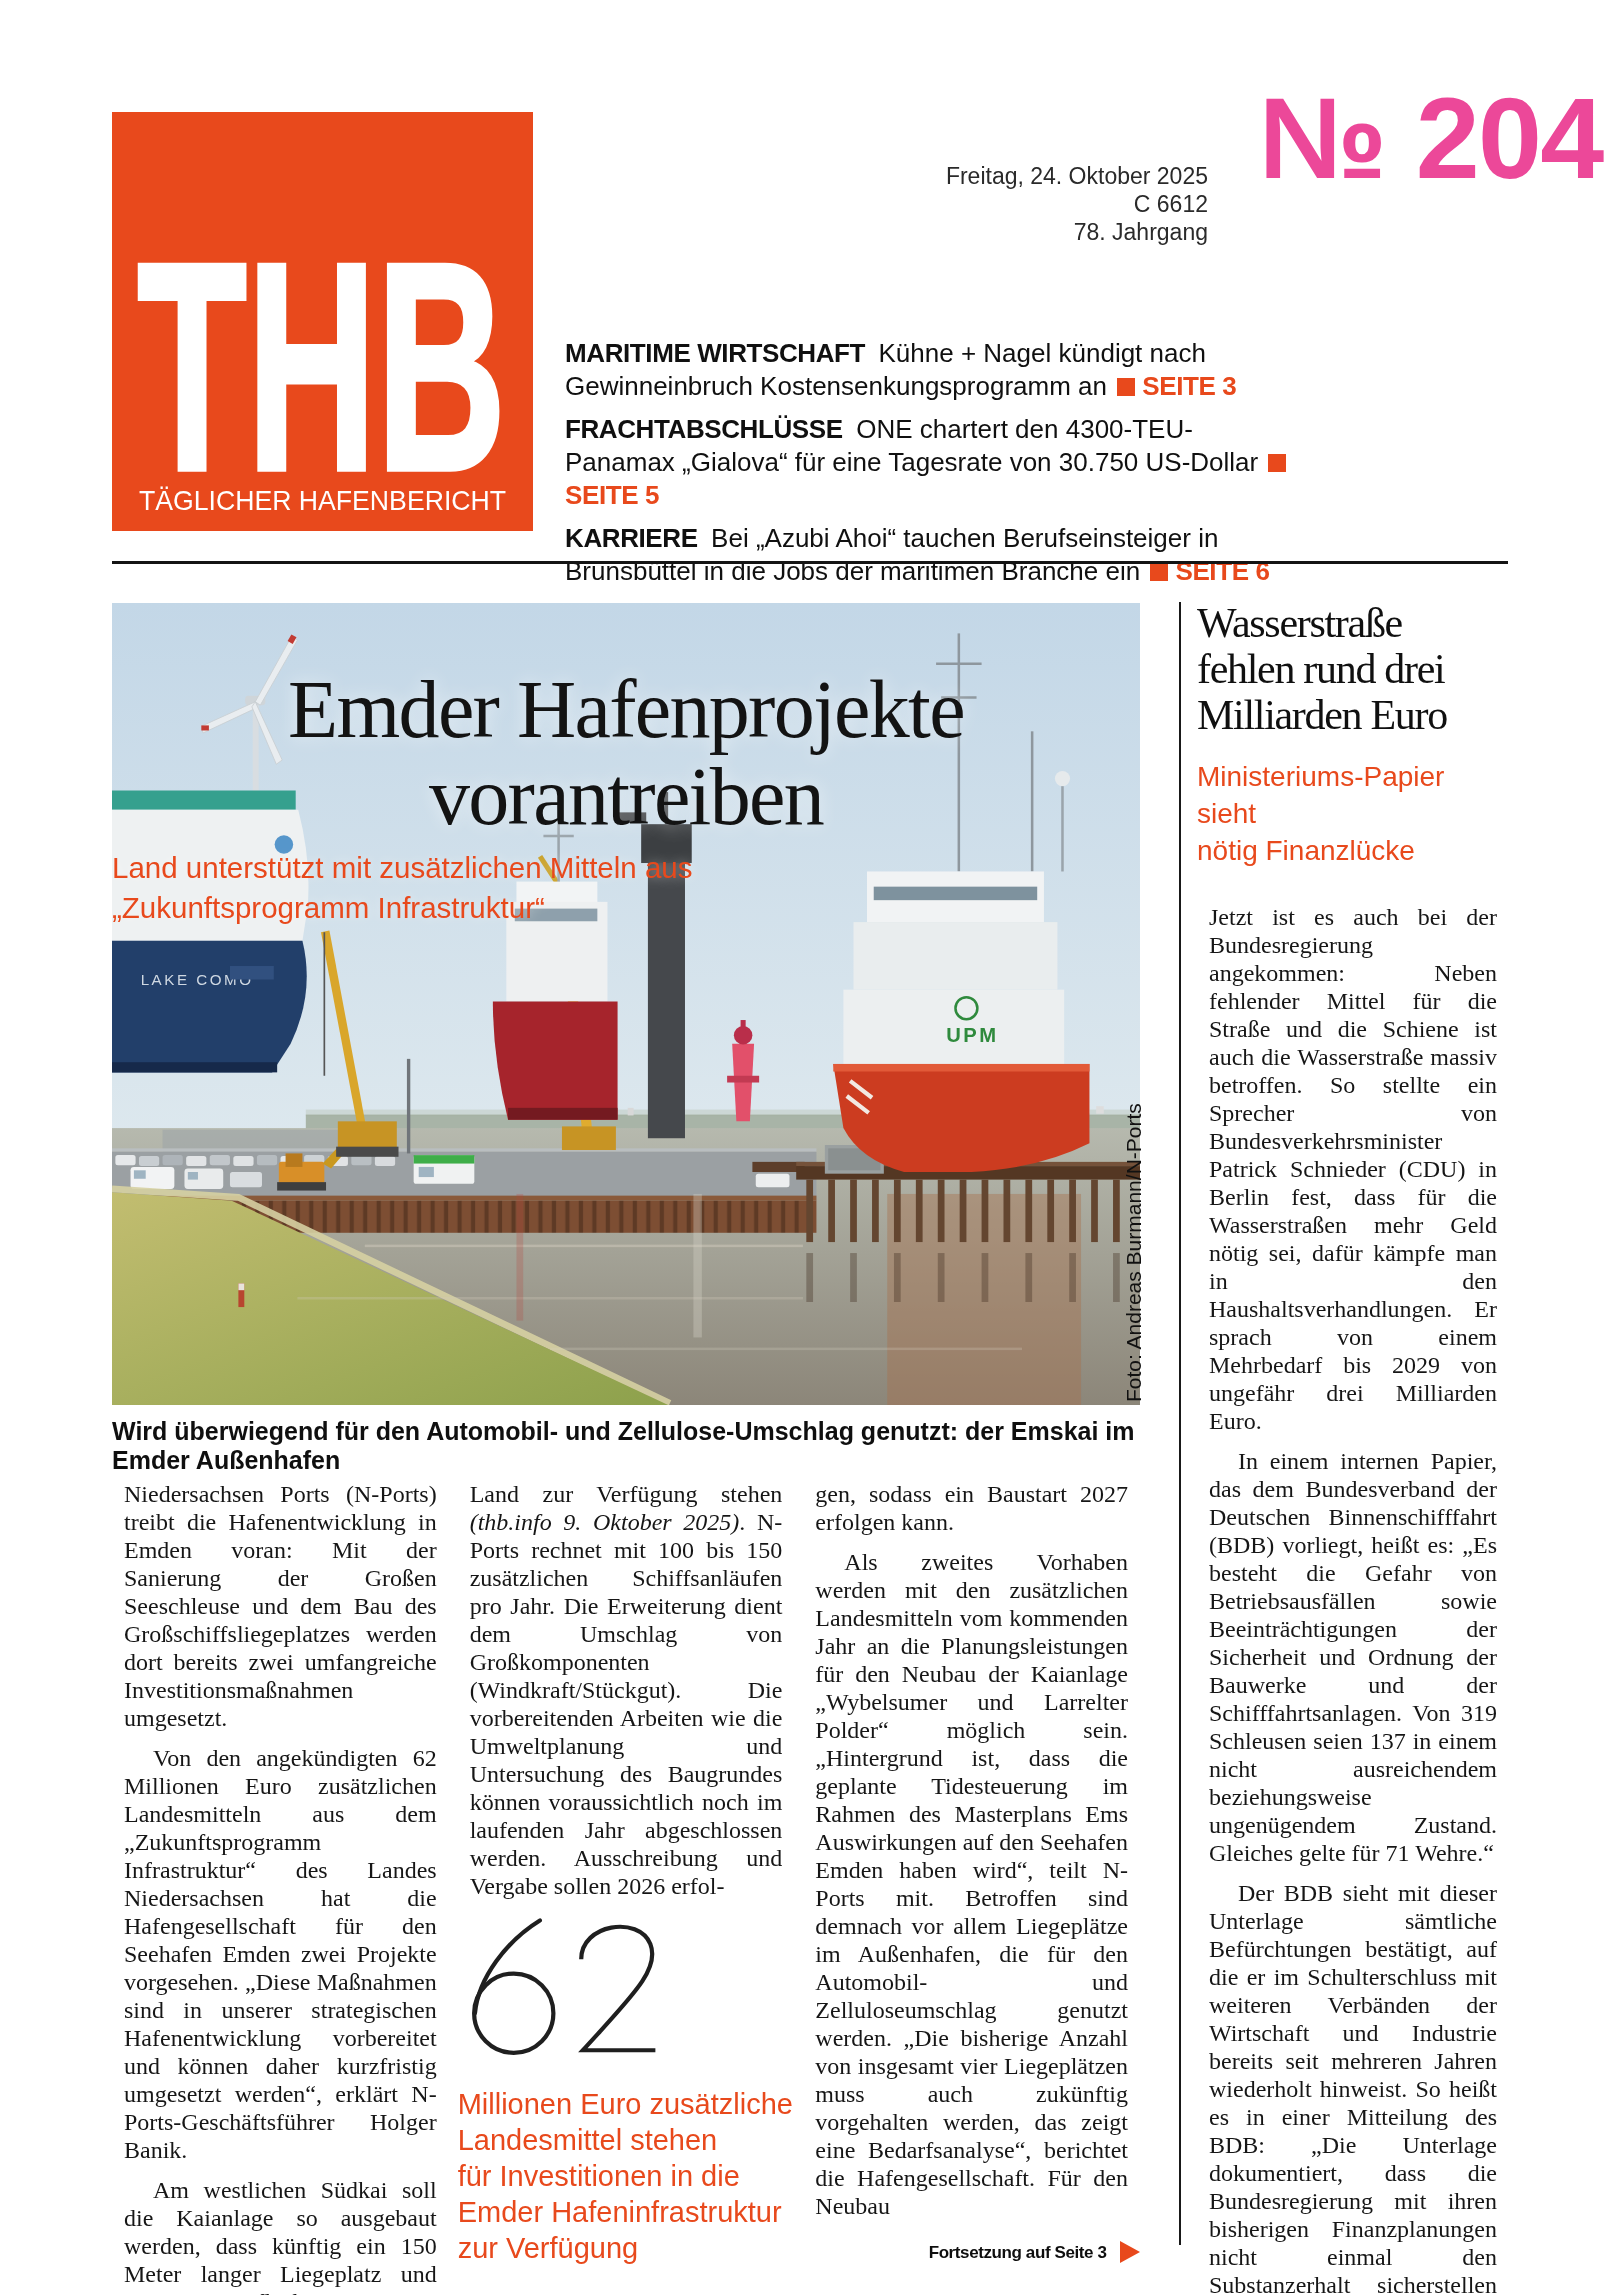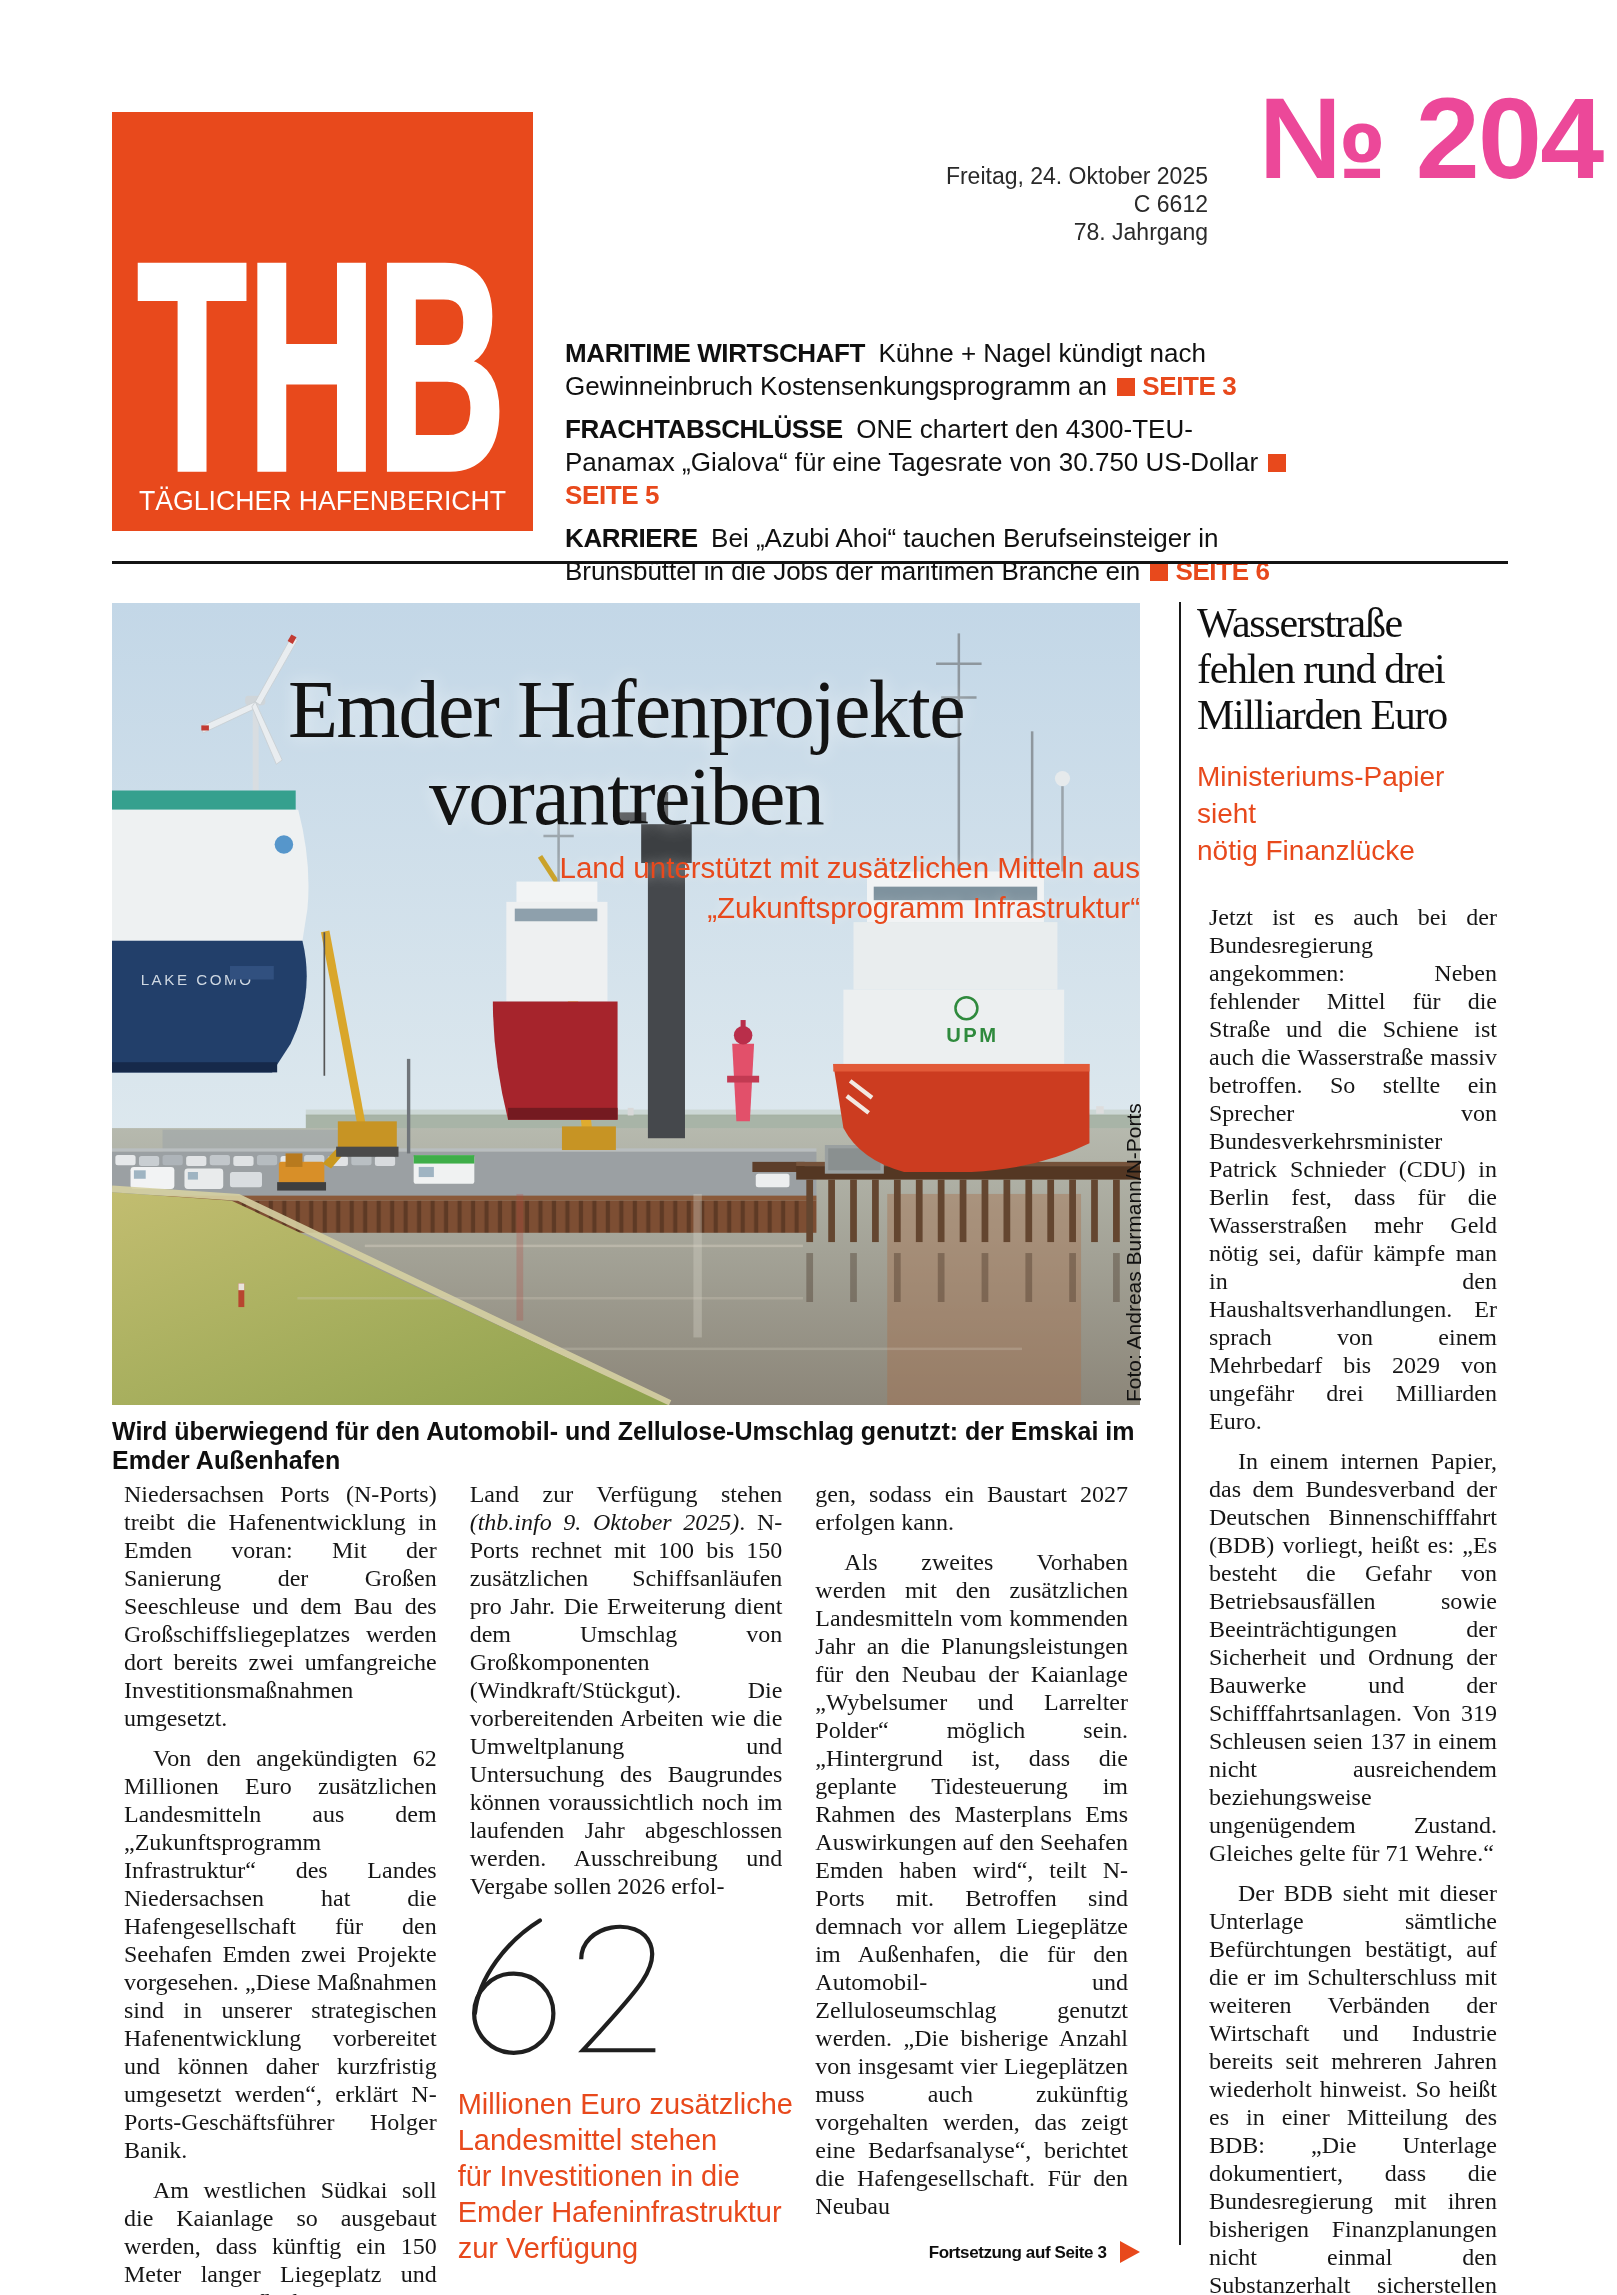--- a/index.html
+++ b/index.html
@@ -19,21 +19,21 @@
   .kicker{font-weight:bold;letter-spacing:-0.4px;margin-right:13.5px;}
   .sq{display:inline-block;width:17.7px;height:17.7px;background:var(--accent);margin:0 7.6px 0 10px;vertical-align:-0.8px;}
   .seite{color:var(--accent);font-weight:bold;letter-spacing:-0.4px;}
   .header-rule{position:absolute;left:112px;top:561px;width:1396px;height:2.5px;background:#141414;}
 
   
   .photo{position:absolute;left:112px;top:603px;width:1028px;height:802px;}
   .lead-headline{position:absolute;left:112px;top:666px;width:1028px;text-align:center;
                  font-size:82px;line-height:87px;letter-spacing:-1.7px;color:#131313;
                  text-shadow:0 0 18.5px rgba(255,255,255,.65);}
-  .lead-subtitle{position:absolute;left:112px;top:848px;width:1028px;text-align:right;color:var(--accent);
+  .lead-subtitle{position:absolute;left:112px;top:848px;width:1028px;text-align:left;color:var(--accent);
                  font-family:"Liberation Sans",sans-serif;font-size:29.5px;line-height:40px;
                  text-shadow:0 0 11.8px rgba(255,255,255,.5);}
   .credit{position:absolute;left:1143px;top:603px;width:35px;height:799px;}
   .credit span{position:absolute;left:3.4px;bottom:0;transform-origin:left bottom;transform:rotate(-90deg);
                white-space:nowrap;font-family:"Liberation Sans",sans-serif;font-size:21px;color:#111;}
   .caption{position:absolute;left:112px;top:1417px;width:1028px;font-family:"Liberation Sans",sans-serif;
            font-weight:bold;font-size:25px;color:#0f0f0f;}
   .v-rule{position:absolute;left:1179px;top:602px;width:1.7px;height:1643px;background:#191919;}
 
   

